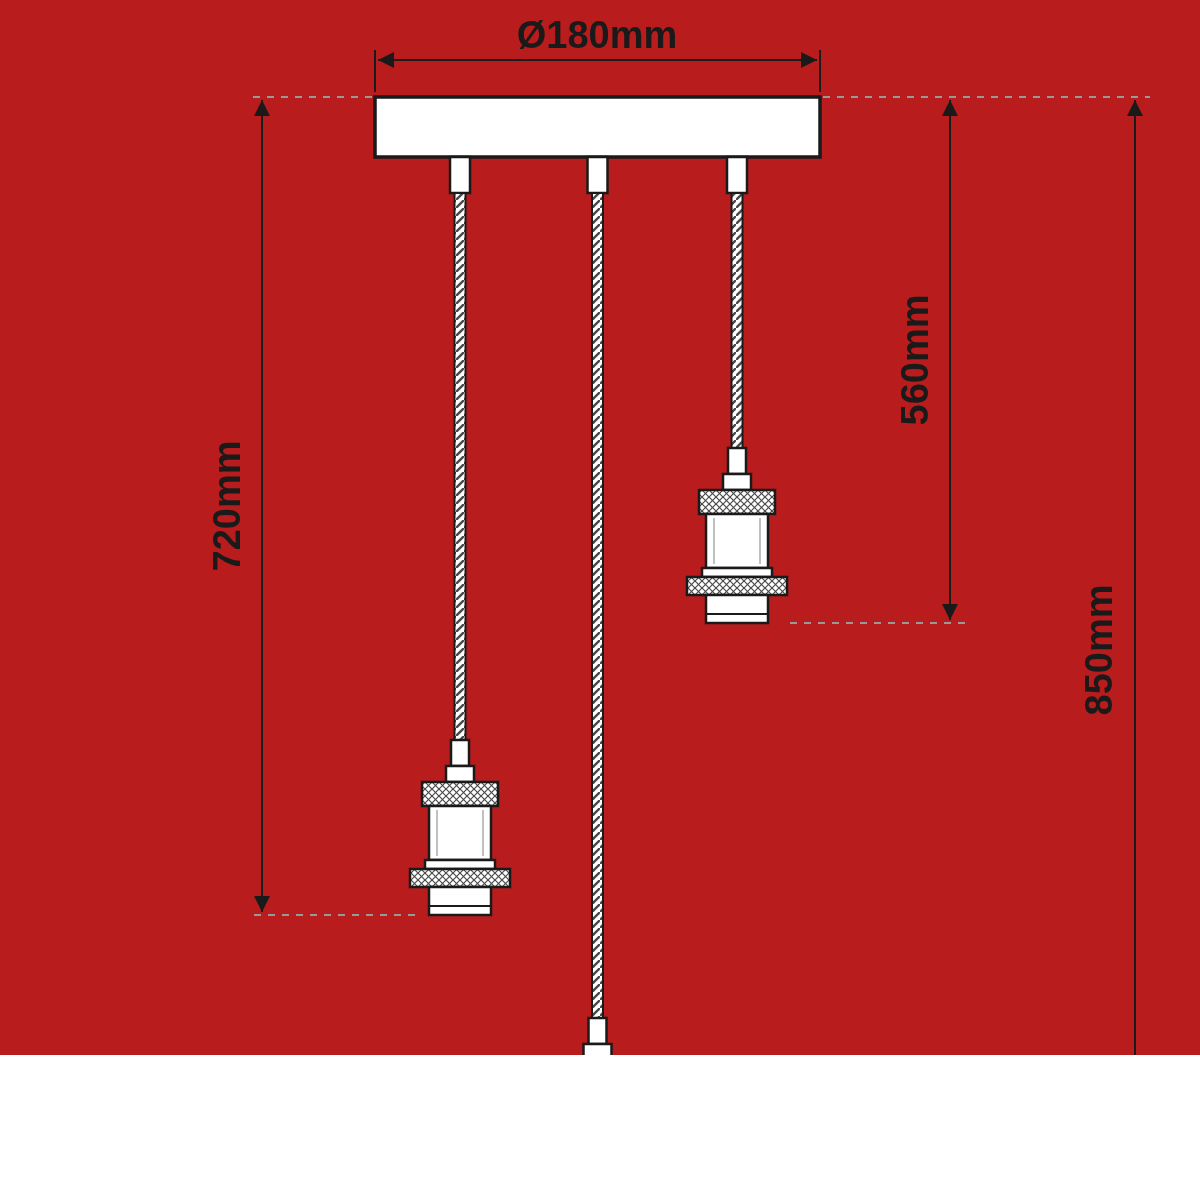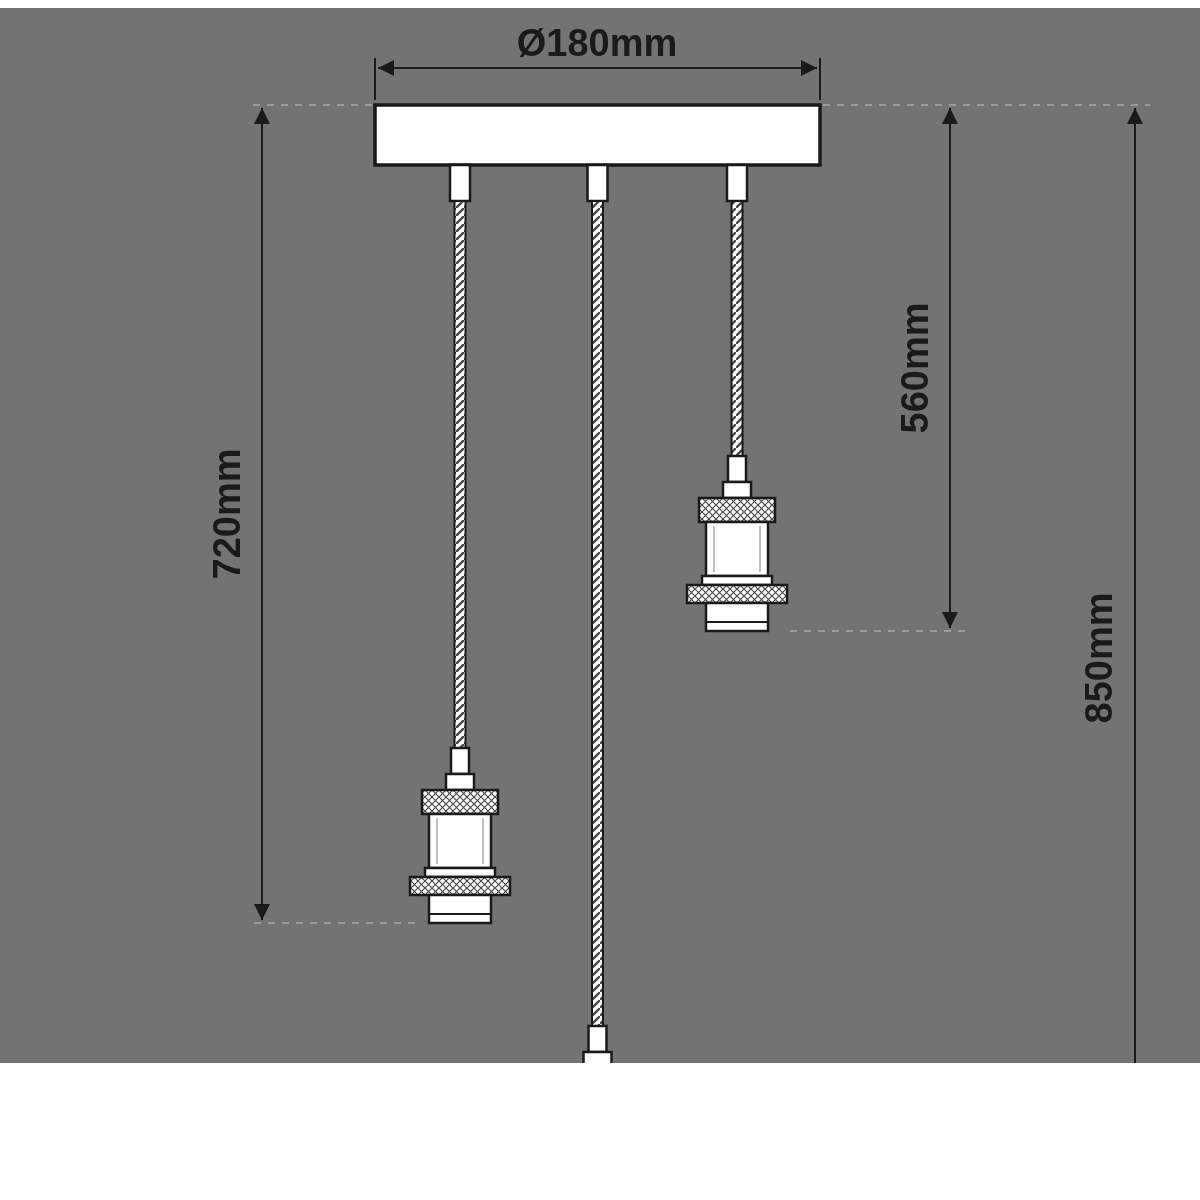--- a/index.html
+++ b/index.html
@@ -4,24 +4,23 @@
 <style>
   html, body {
     margin: 0;
     padding: 0;
     background: #ffffff;
   }
   .page {
     position: relative;
     width: 1200px;
     height: 1055px;
-    background: #737373;
+    background: #b91c1c;
     overflow: hidden;
     font-family: "Liberation Sans", sans-serif;
-    margin-top: 8px;
   }
   svg text {
     font-family: "Liberation Sans", sans-serif;
     font-weight: 700;
     font-size: 38px;
     fill: #1a1a1a;
   }
 </style>
 </head>
 <body>

